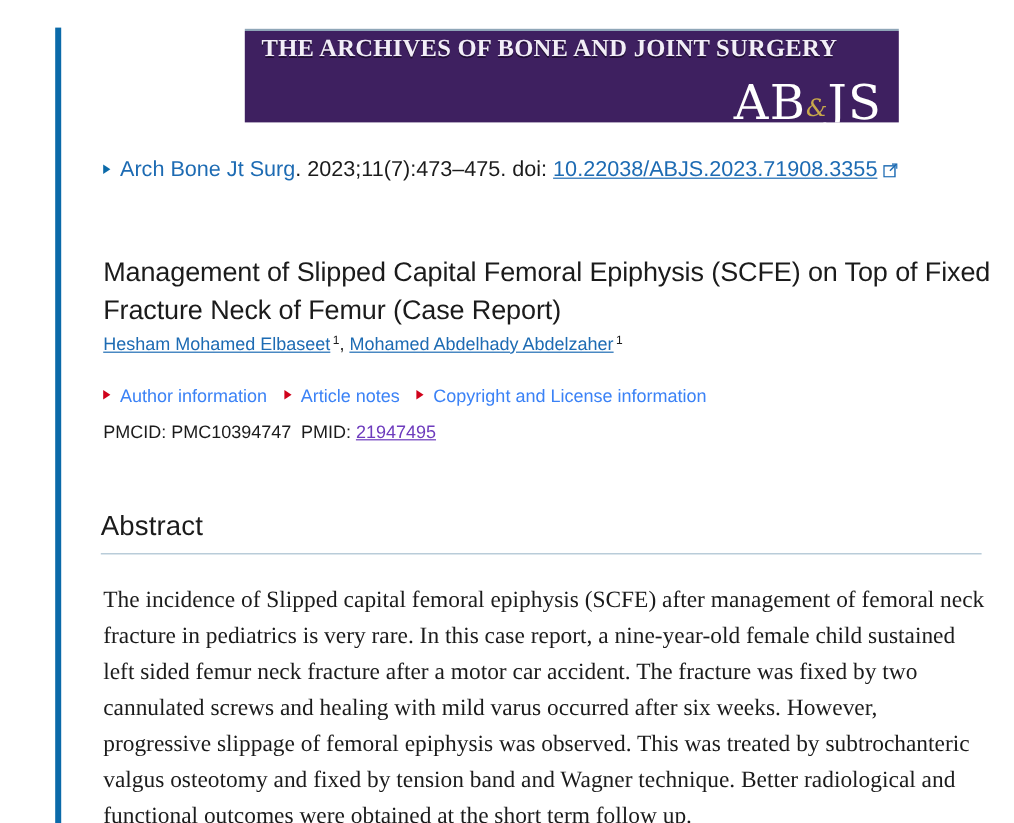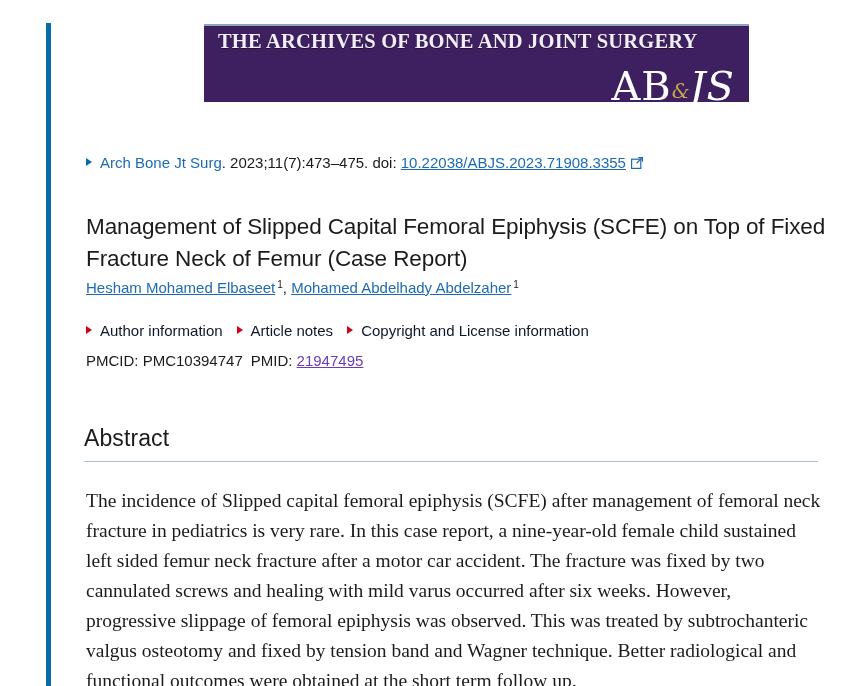--- a/index.html
+++ b/index.html
@@ -62,44 +62,44 @@
     line-height: 1;
     white-space: nowrap;
   }
   .banner-logo .amp {
     color: #c8a84b;
     font-style: italic;
     font-size: 20px;
     vertical-align: 2px;
     letter-spacing: 0;
   }
-  .banner-logo .jl { font-style: italic; }
+  .banner-logo .jl { }
 
   
   .citation {
     position: absolute;
     left: 86px;
-    top: 153px;
-    font-size: 15px;
+    top: 131px;
+    font-size: 18px;
     line-height: 20px;
     color: #1b1b1b;
     white-space: nowrap;
   }
   .tri {
     display: inline-block;
     width: 0; height: 0;
     border-top: 4.5px solid transparent;
     border-bottom: 4.5px solid transparent;
     border-left: 6px solid #0b6aa9;
     margin-right: 8px;
     vertical-align: 2px;
   }
   .tri.red { border-left-color: #d0021b; }
   a { text-decoration: none; }
-  .lnk { color: #0f172a; }
+  .lnk { color: #3b82f6; }
   .lnk-u { color: #1d6bb3; text-decoration: underline; }
   .lnk-visited { color: #6d3bbd; text-decoration: underline; }
   .journal { color: #1d6bb3; }
 
   .extlink {
     display: inline-block;
     width: 12px; height: 12px;
     margin-left: 5px;
     vertical-align: -1px;
   }

